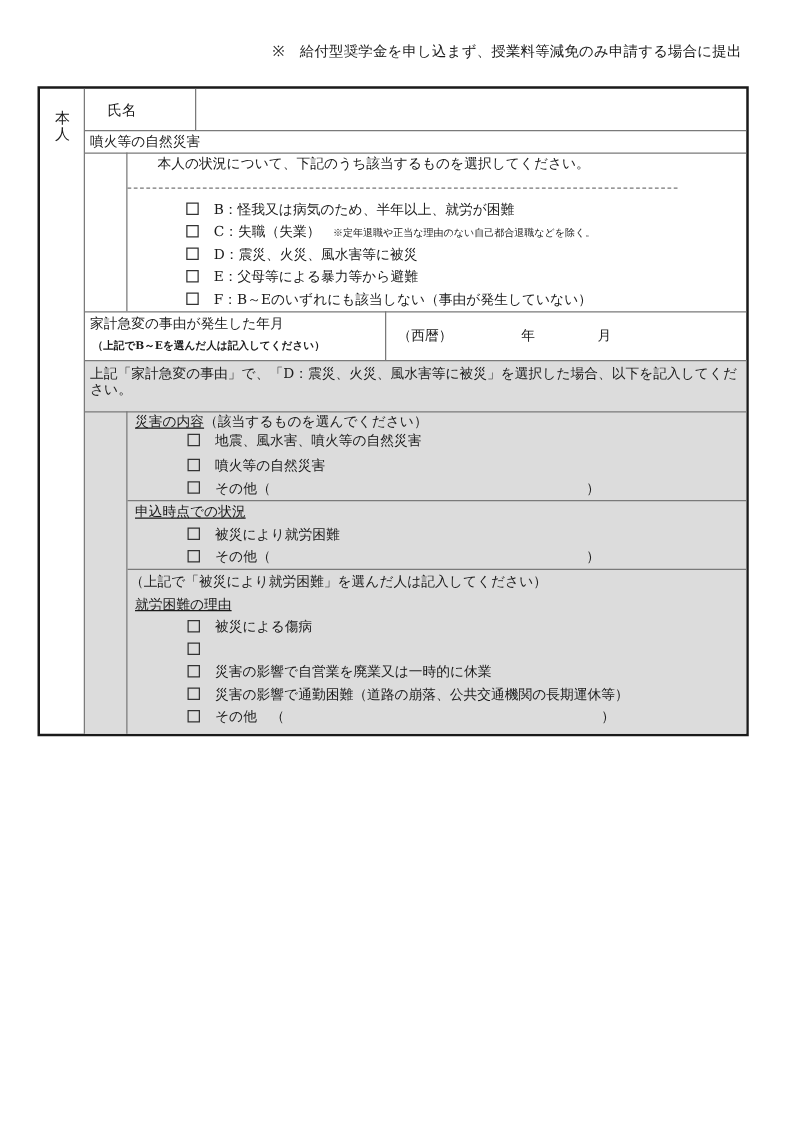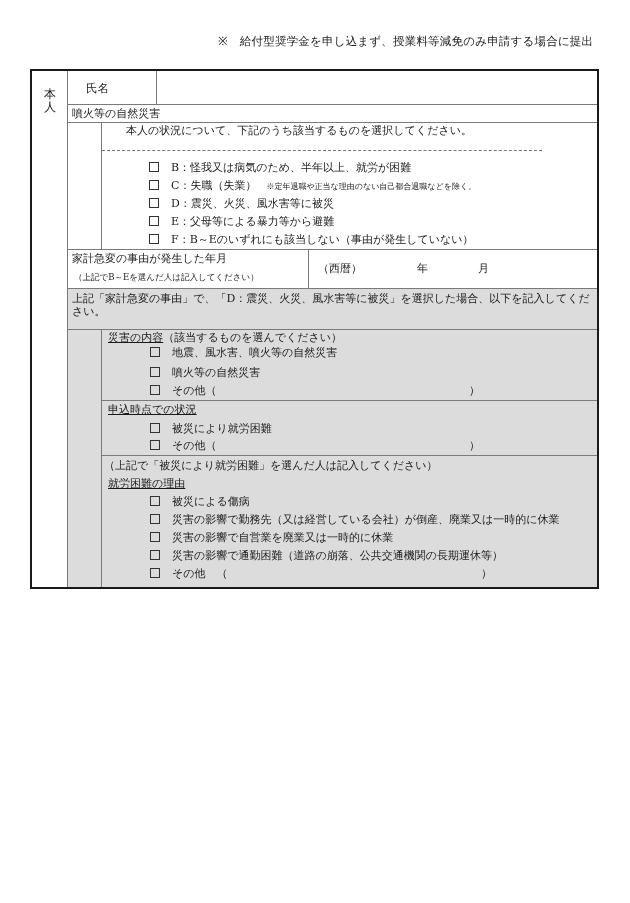--- a/index.html
+++ b/index.html
@@ -78,21 +78,21 @@
   </div>
   <div class="opt" style="left:89px; top:144px;">
     <span class="cb"></span><span>E：父母等による暴力等から避難</span>
   </div>
   <div class="opt" style="left:89px; top:162px;">
     <span class="cb"></span><span>F：B～Eのいずれにも該当しない（事由が発生していない）</span>
   </div>
   <div class="hline" style="left:36px; top:178px; width:529px;"></div>
 
   <div class="txt" style="left:40px; top:181px;">家計急変の事由が発生した年月</div>
-  <div class="txt small" style="left:42px; top:199px;">（上記でB～Eを選んだ人は記入してください）</div>
+  <div class="txt small" style="left:42px; top:199px;font-weight:bold;">（上記でB～Eを選んだ人は記入してください）</div>
   <div class="vline" style="left:276px; top:178px; height:39px;"></div>
   <div class="txt" style="left:286px; top:191px;">（西暦）</div>
   <div class="abs" style="left:330px; top:186px; width:50px; height:22px;"></div>
   <div class="txt" style="left:385px; top:191px;">年</div>
   <div class="abs" style="left:400px; top:186px; width:44px; height:22px;"></div>
   <div class="txt" style="left:446px; top:191px;">月</div>
   <div class="hline" style="left:36px; top:217px; width:529px;"></div>
 
   <div class="txt" style="left:40px; top:221px; width:520px; white-space:normal; line-height:13px;">上記「家計急変の事由」で、「D：震災、火災、風水害等に被災」を選択した場合、以下を記入してください。</div>
   <div class="hline" style="left:36px; top:258px; width:529px;"></div>
@@ -125,21 +125,21 @@
   <div class="abs" style="left:170px; top:367px; width:260px; height:14px;"></div>
   <div class="txt" style="left:437px; top:368px;">）</div>
   <div class="hline" style="left:70px; top:384px; width:495px;"></div>
 
   <div class="txt" style="left:72px; top:388px;">（上記で「被災により就労困難」を選んだ人は記入してください）</div>
   <div class="txt u" style="left:76px; top:406px;">就労困難の理由</div>
   <div class="opt" style="left:90px; top:424px;">
     <span class="cb"></span><span>被災による傷病</span>
   </div>
   <div class="opt" style="left:90px; top:442px;">
-    <span class="cb"></span><span>災害の影響で勤務先（又は経営している会社）が倒産、廃業又は一時的に休業</span>
+    <span class="cb"></span>
   </div>
   <div class="opt" style="left:90px; top:460px;">
     <span class="cb"></span><span>災害の影響で自営業を廃業又は一時的に休業</span>
   </div>
   <div class="opt" style="left:90px; top:478px;">
     <span class="cb"></span><span>災害の影響で通勤困難（道路の崩落、公共交通機関の長期運休等）</span>
   </div>
   <div class="opt" style="left:90px; top:496px;">
     <span class="cb"></span><span>その他　（</span>
   </div>

